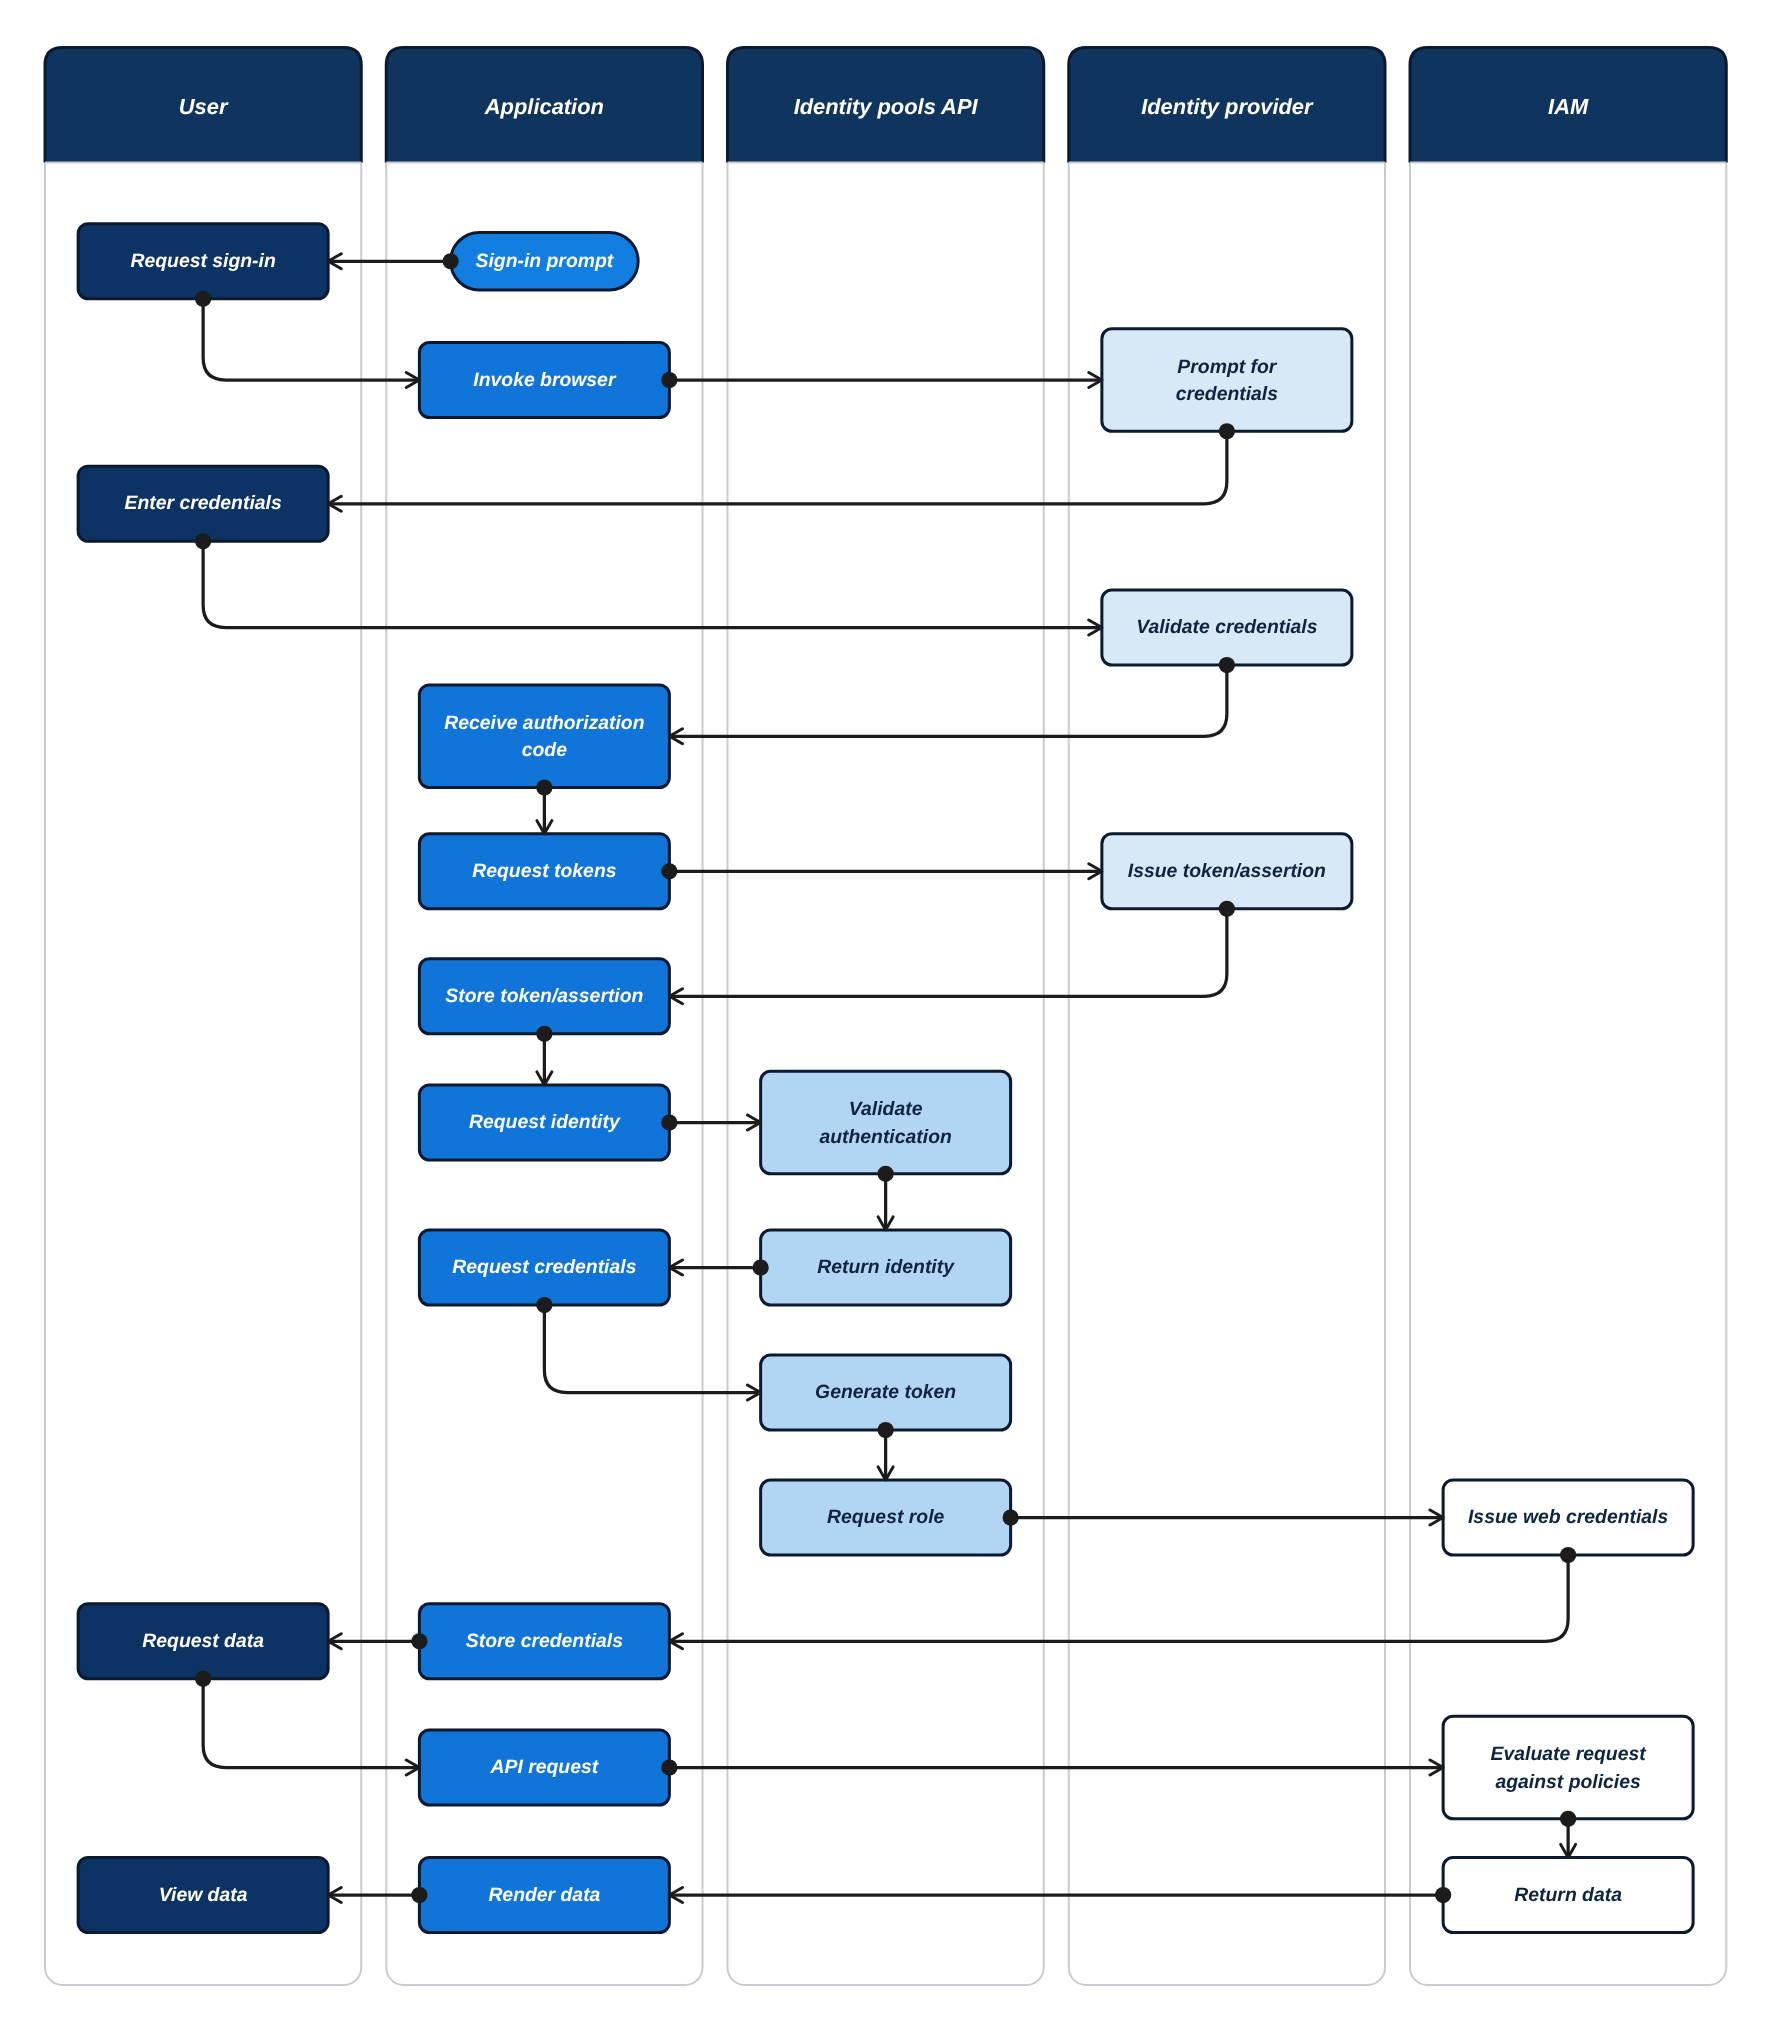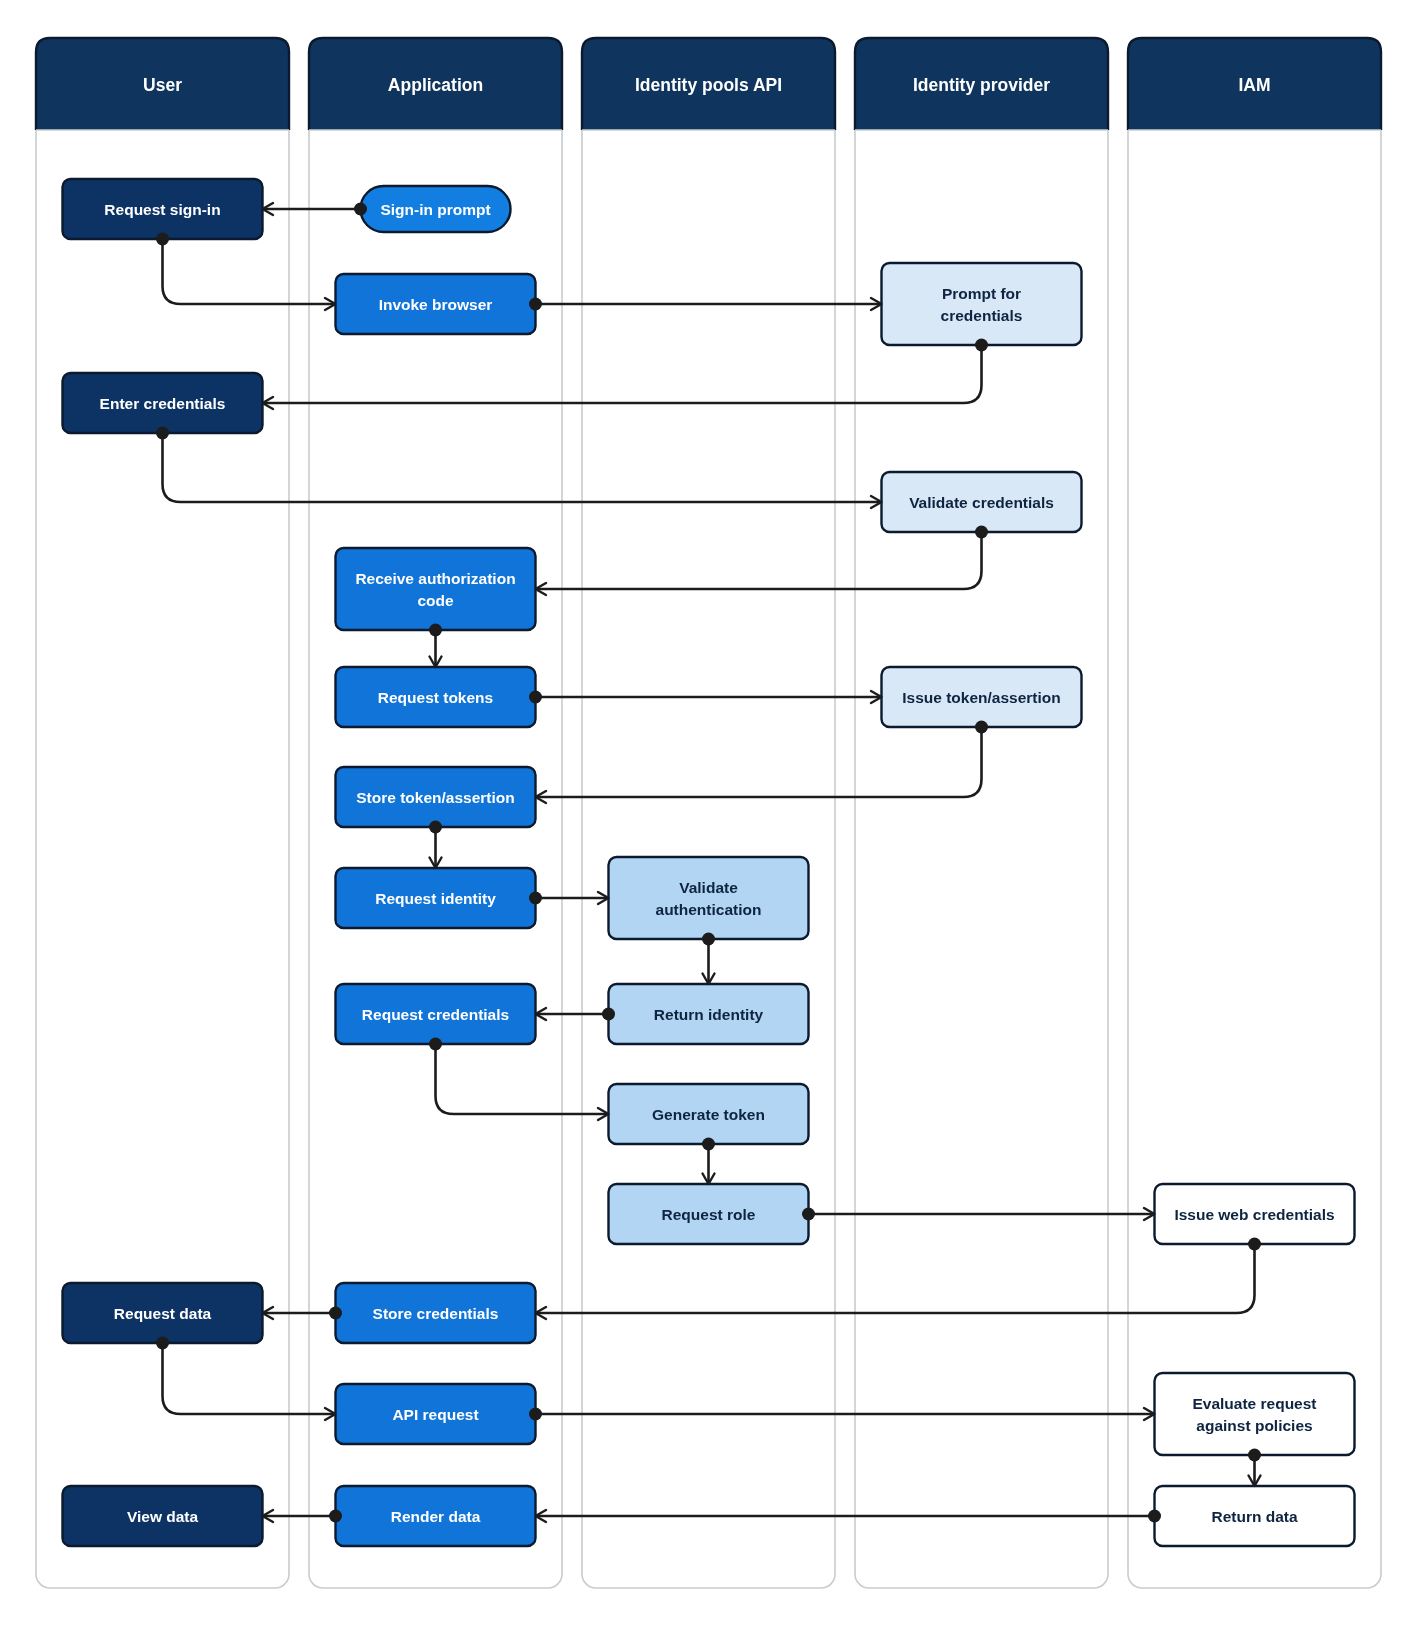--- a/index.html
+++ b/index.html
@@ -6,20 +6,21 @@
     margin: 0;
     padding: 0;
     background: #ffffff;
   }
   .canvas {
     position: relative;
     width: 1426px;
     height: 1635px;
     background: #ffffff;
     overflow: hidden;
+    font-style: italic;
   }
   svg {
     display: block;
     width: 1426px;
     height: 1635px;
   }
   svg text {
     font-family: "Liberation Sans", "DejaVu Sans", sans-serif;
     font-weight: 700;
   }

